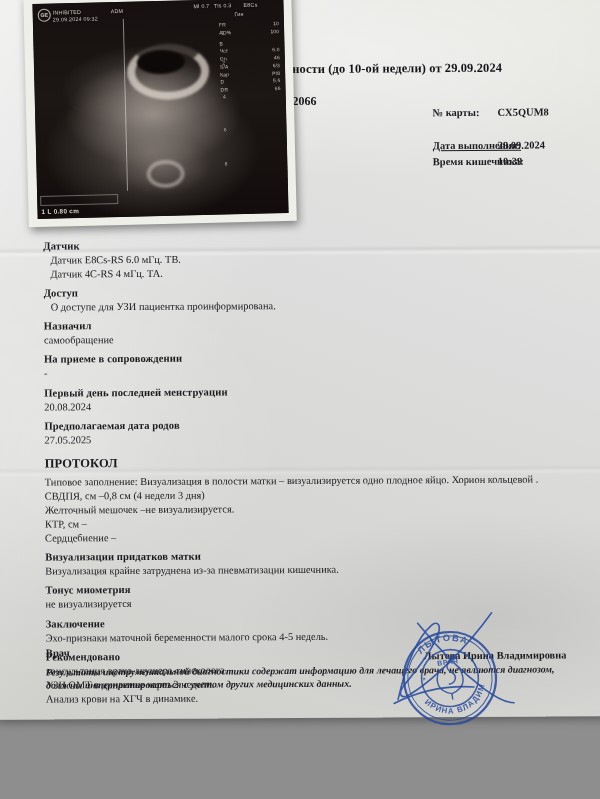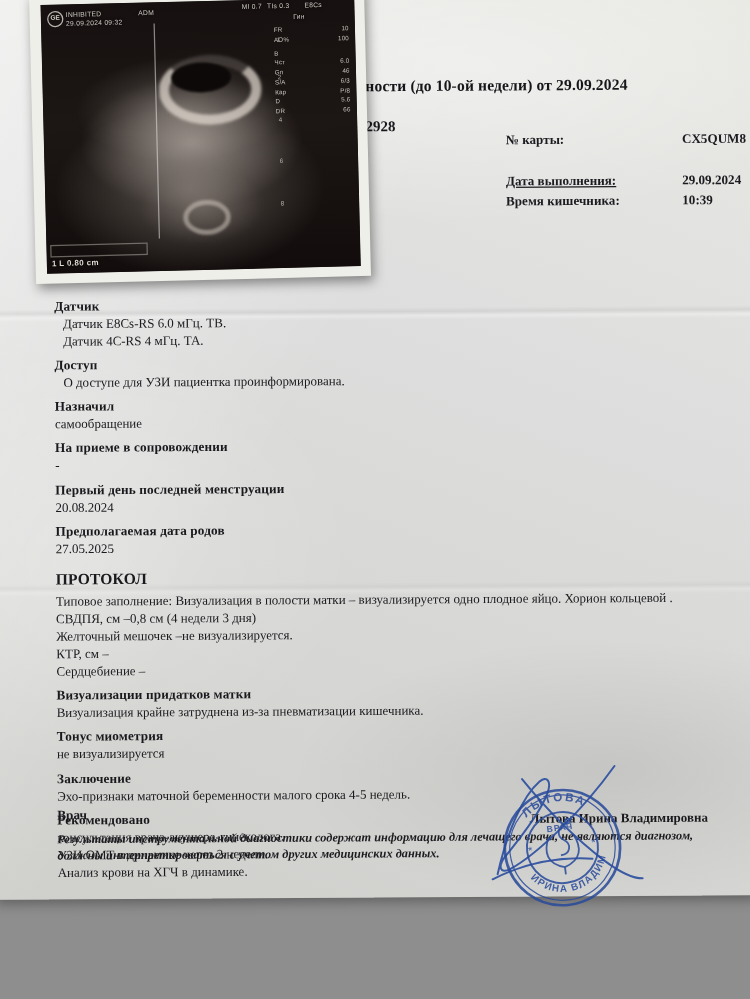--- a/index.html
+++ b/index.html
@@ -67,28 +67,28 @@
     font-size: 12px;
     font-weight: bold;
     color: #19191d;
   }
   .kv {
     position: absolute;
     font-size: 10.5px;
     font-weight: bold;
     color: #1b1b20;
     white-space: nowrap;
+    margin-left: 28px;
   }
   .kv-val {
     position: absolute;
     font-size: 10.5px;
     font-weight: bold;
     color: #1b1b20;
     white-space: nowrap;
-    margin-left: 48px;
   }
 
   
   .doc-body {
     position: absolute;
     left: 50px;
     top: 236px;
     width: 520px;
     color: #1a1a1e;
   }
@@ -310,21 +310,21 @@
 <body>
 
 <div id="scene">
 
   <div class="paper">
     <div class="paper-sheen"></div>
     <div class="paper-crease" style="top:250px"></div>
     <div class="paper-crease" style="top:470px; opacity:.6"></div>
 
     <div class="hdr-title">ности (до 10-ой недели) от 29.09.2024</div>
-    <div class="hdr-num">2928</div>
+    <div class="hdr-num">2066</div>
 
     <div class="kv" style="left:412px; top:112px;">№ карты:</div>
     <div class="kv-val" style="left:505px; top:112px;">CX5QUM8</div>
 
     <div class="kv" style="left:412px; top:145px;text-decoration:underline;">Дата выполнения:</div>
     <div class="kv-val" style="left:505px; top:145px;">29.09.2024</div>
 
     <div class="kv" style="left:412px; top:161px;">Время кишечника:</div>
     <div class="kv-val" style="left:505px; top:161px;">10:39</div>
 

